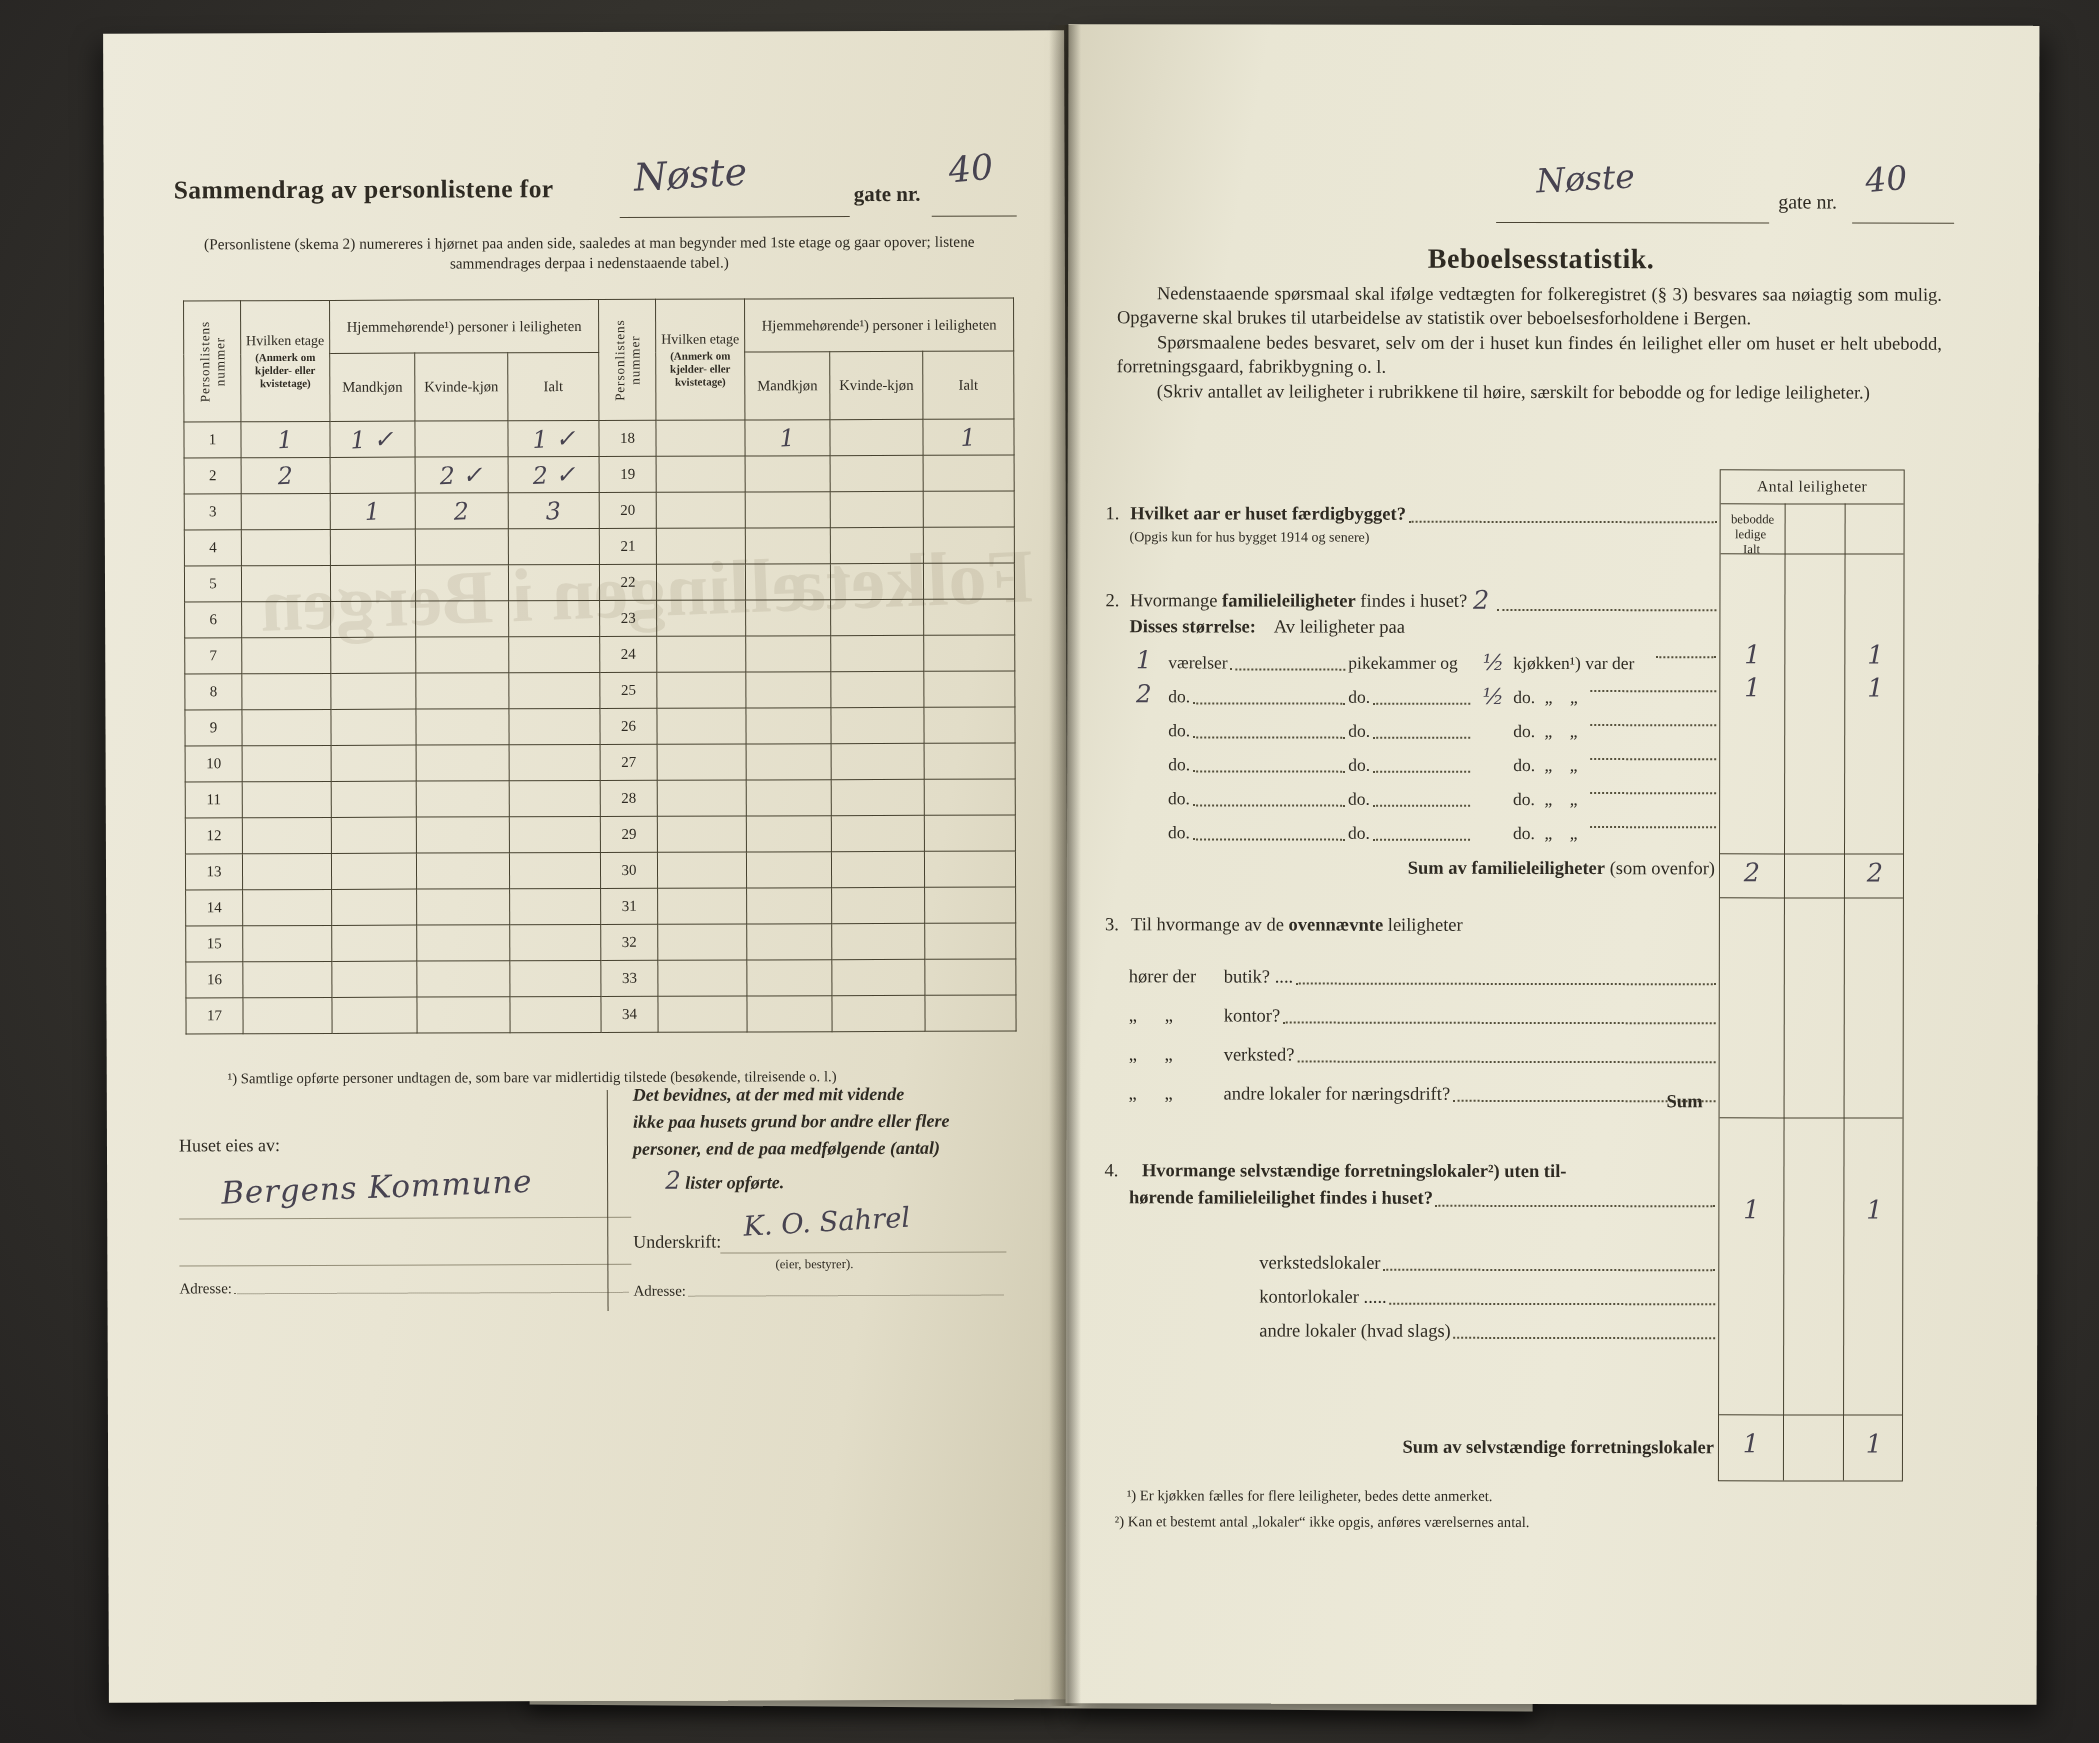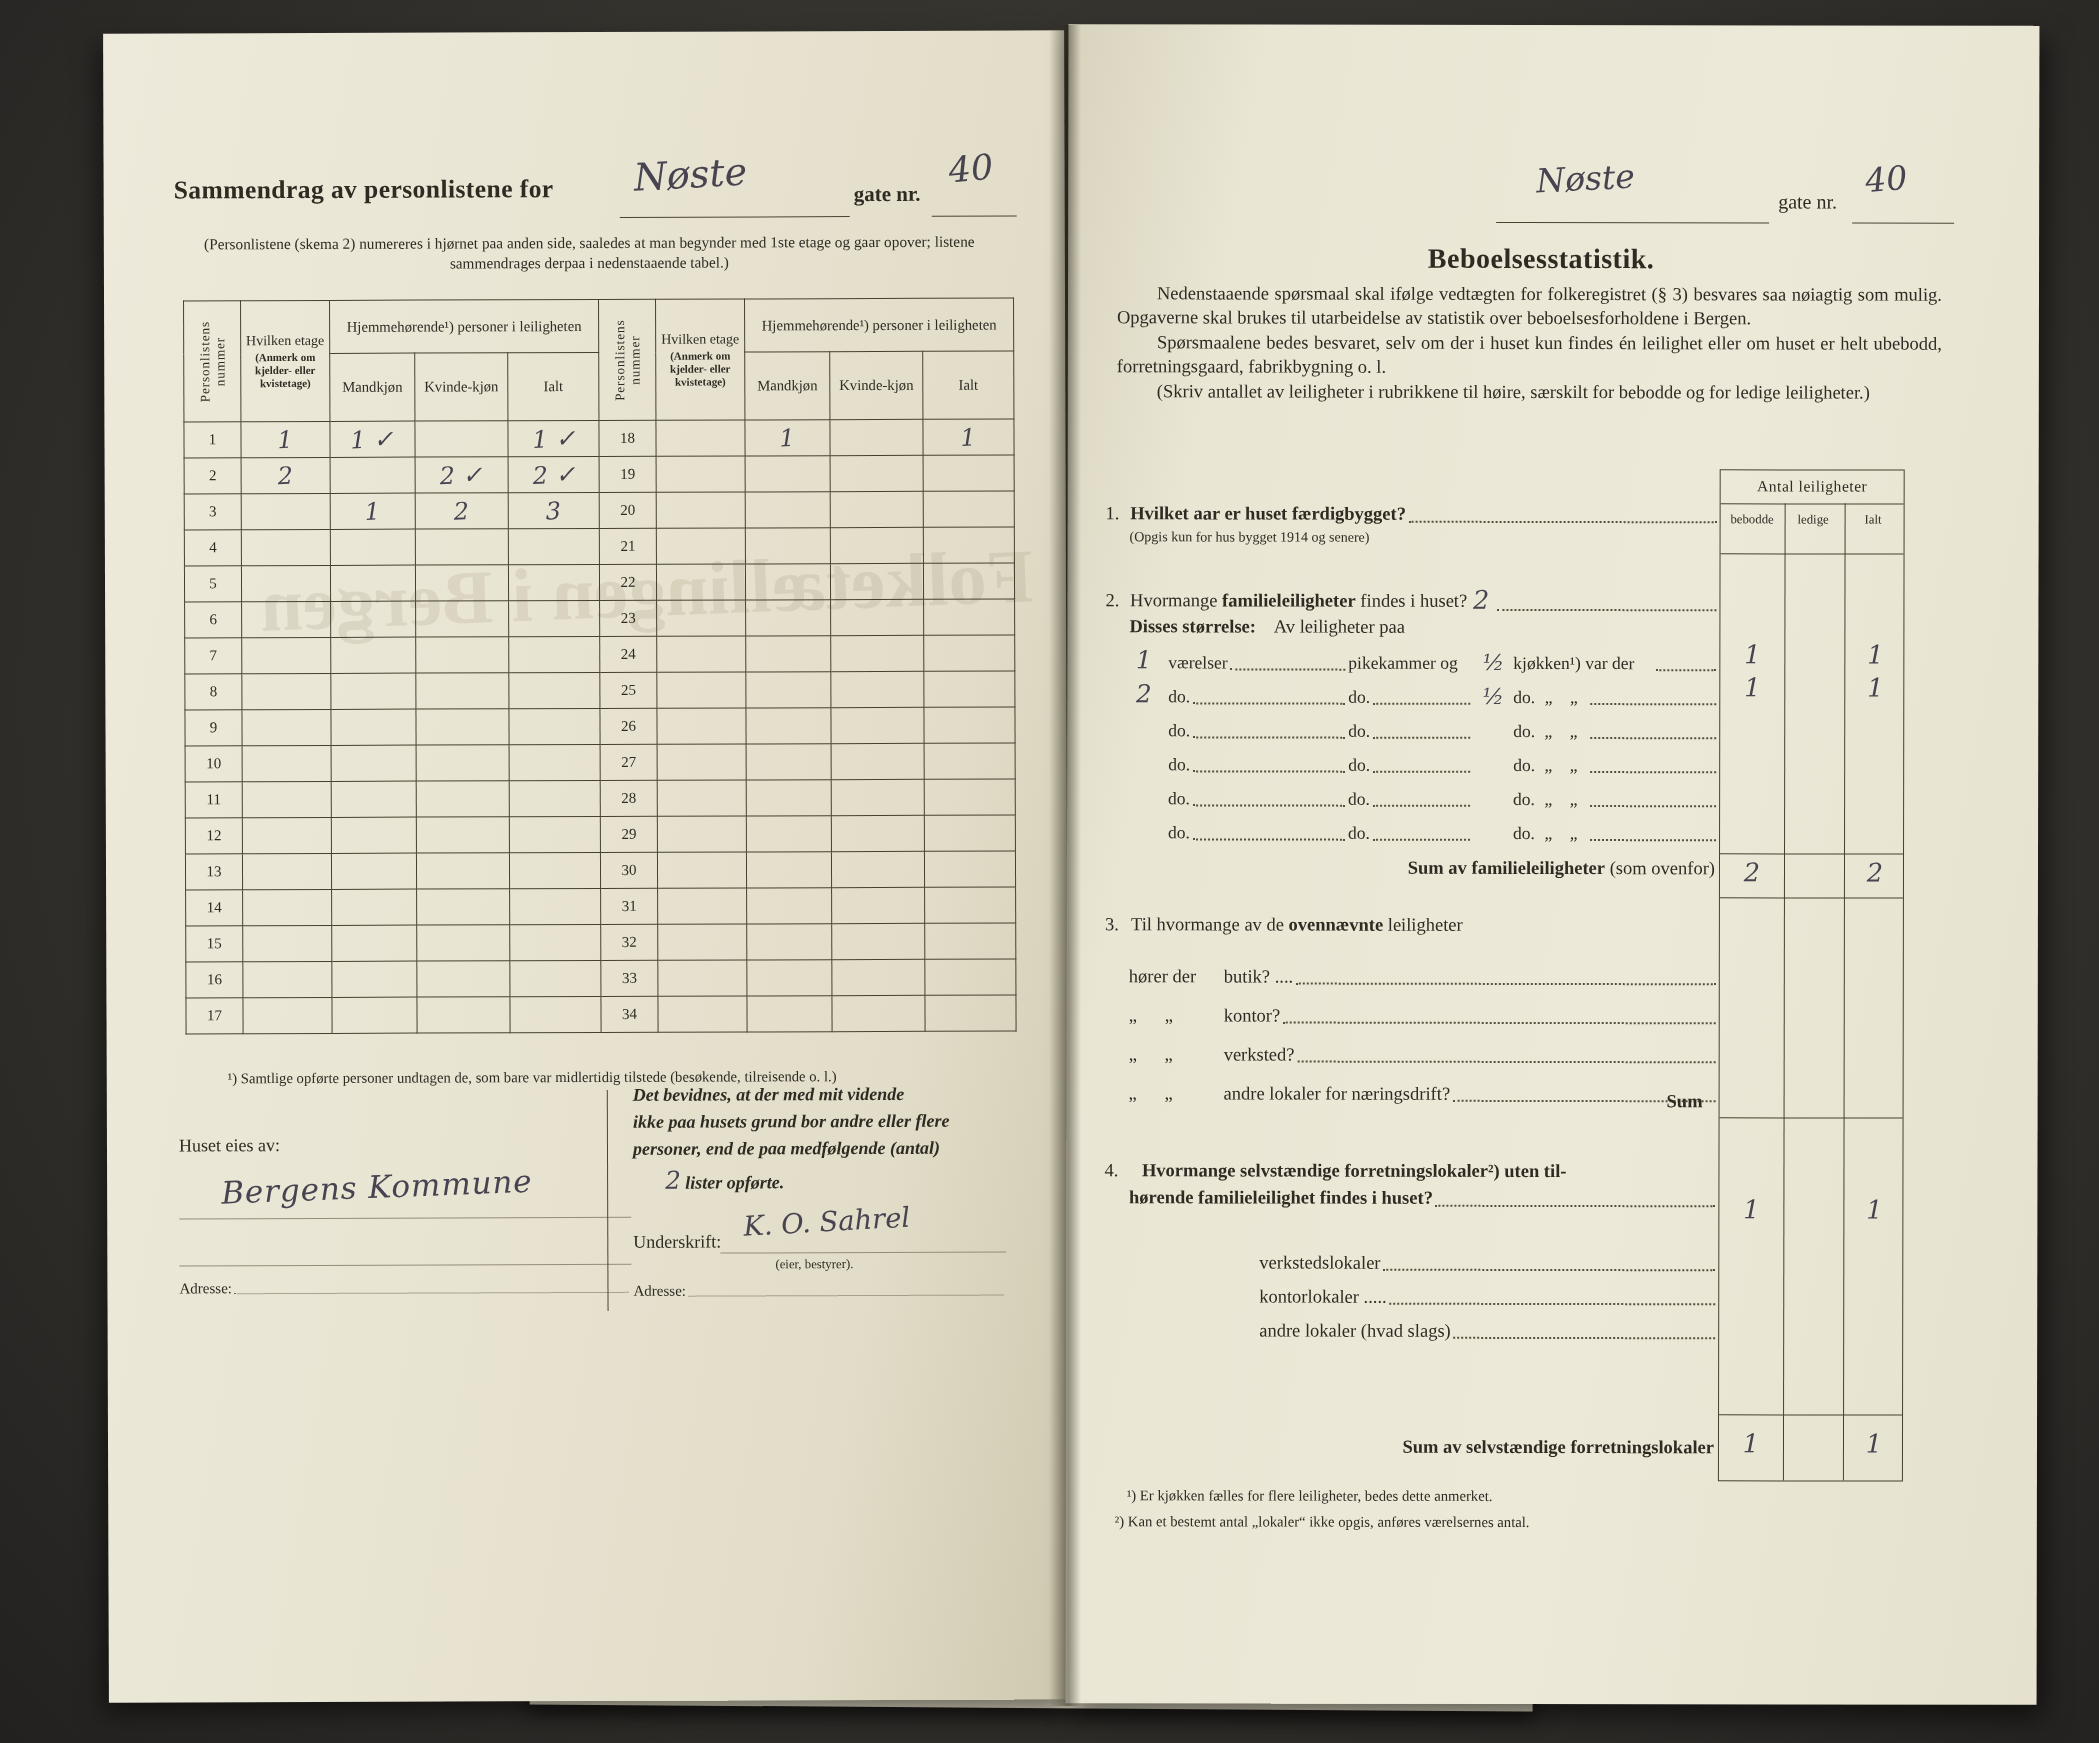--- a/index.html
+++ b/index.html
@@ -63,35 +63,35 @@
   .dots{flex:1 1 auto;border-bottom:2.3px dotted #55503c;height:4.7px;margin:0 2.8px 2.8px 2.8px;min-width:7.6px;}
   .qnum{flex:0 0 24.6px;}
   .qnote{font-size:14px;}
   .q2hand{font-size:25.6px;line-height:1;margin:0 5.7px;}
   .bold{font-weight:bold;}
   .size-row{display:flex;align-items:flex-end;height:34px;font-size:17.5px;}
   .srhand{flex:0 0 49px;font-size:24.6px;text-align:center;line-height:1;}
   .sr-a{flex:0 0 180px;display:flex;align-items:flex-end;white-space:nowrap;}
   .sr-b{flex:0 0 125px;display:flex;align-items:flex-end;white-space:nowrap;}
   .srfrac{flex:0 0 40px;font-size:22px;text-align:center;line-height:1;}
-  .sr-c{flex:1;display:flex;align-items:flex-end;white-space:nowrap;}
+  .sr-c{flex:1;display:flex;white-space:nowrap;}
   .qq{margin:0 9.5px;white-space:pre;}
   .sumline{font-size:18.5px;text-align:right;}
   .q3-row{display:flex;align-items:flex-end;height:39px;font-size:18.5px;}
   .q3-pre{flex:0 0 95px;white-space:pre;}
   .q4-row{display:flex;align-items:flex-end;height:34px;font-size:18.5px;}
   .q4-pre{flex:0 0 81px;white-space:pre;}
   .rp-foot{font-size:14.7px;line-height:1.3;}
 
   
   .grid-box{position:absolute;left:652px;top:444px;width:185px;height:1012px;border:1.9px solid #46412f;}
   .grid-box .hline{position:absolute;left:0;width:100%;border-top:1.7px solid #46412f;}
   .grid-box .vline{position:absolute;top:33px;bottom:0;border-left:1.7px solid #46412f;}
   .grid-head{position:absolute;left:0;top:6.6px;width:100%;text-align:center;font-size:15.6px;letter-spacing:0.5px;}
-  .grid-sub{position:absolute;left:0;top:42px;width:100%;display:flex;font-size:12.8px;}
+  .grid-sub{position:absolute;left:0;top:42px;width:100%;display:flex;font-size:12.8px;flex-direction:column;}
   .grid-sub span{text-align:center;}
   .gv{position:absolute;font-size:25.6px;text-align:center;line-height:1;}
 </style>
 </head>
 <body>
 
 <div class="scene">
   <div class="under-sheet"></div>
 
   <div class="page page-left">

